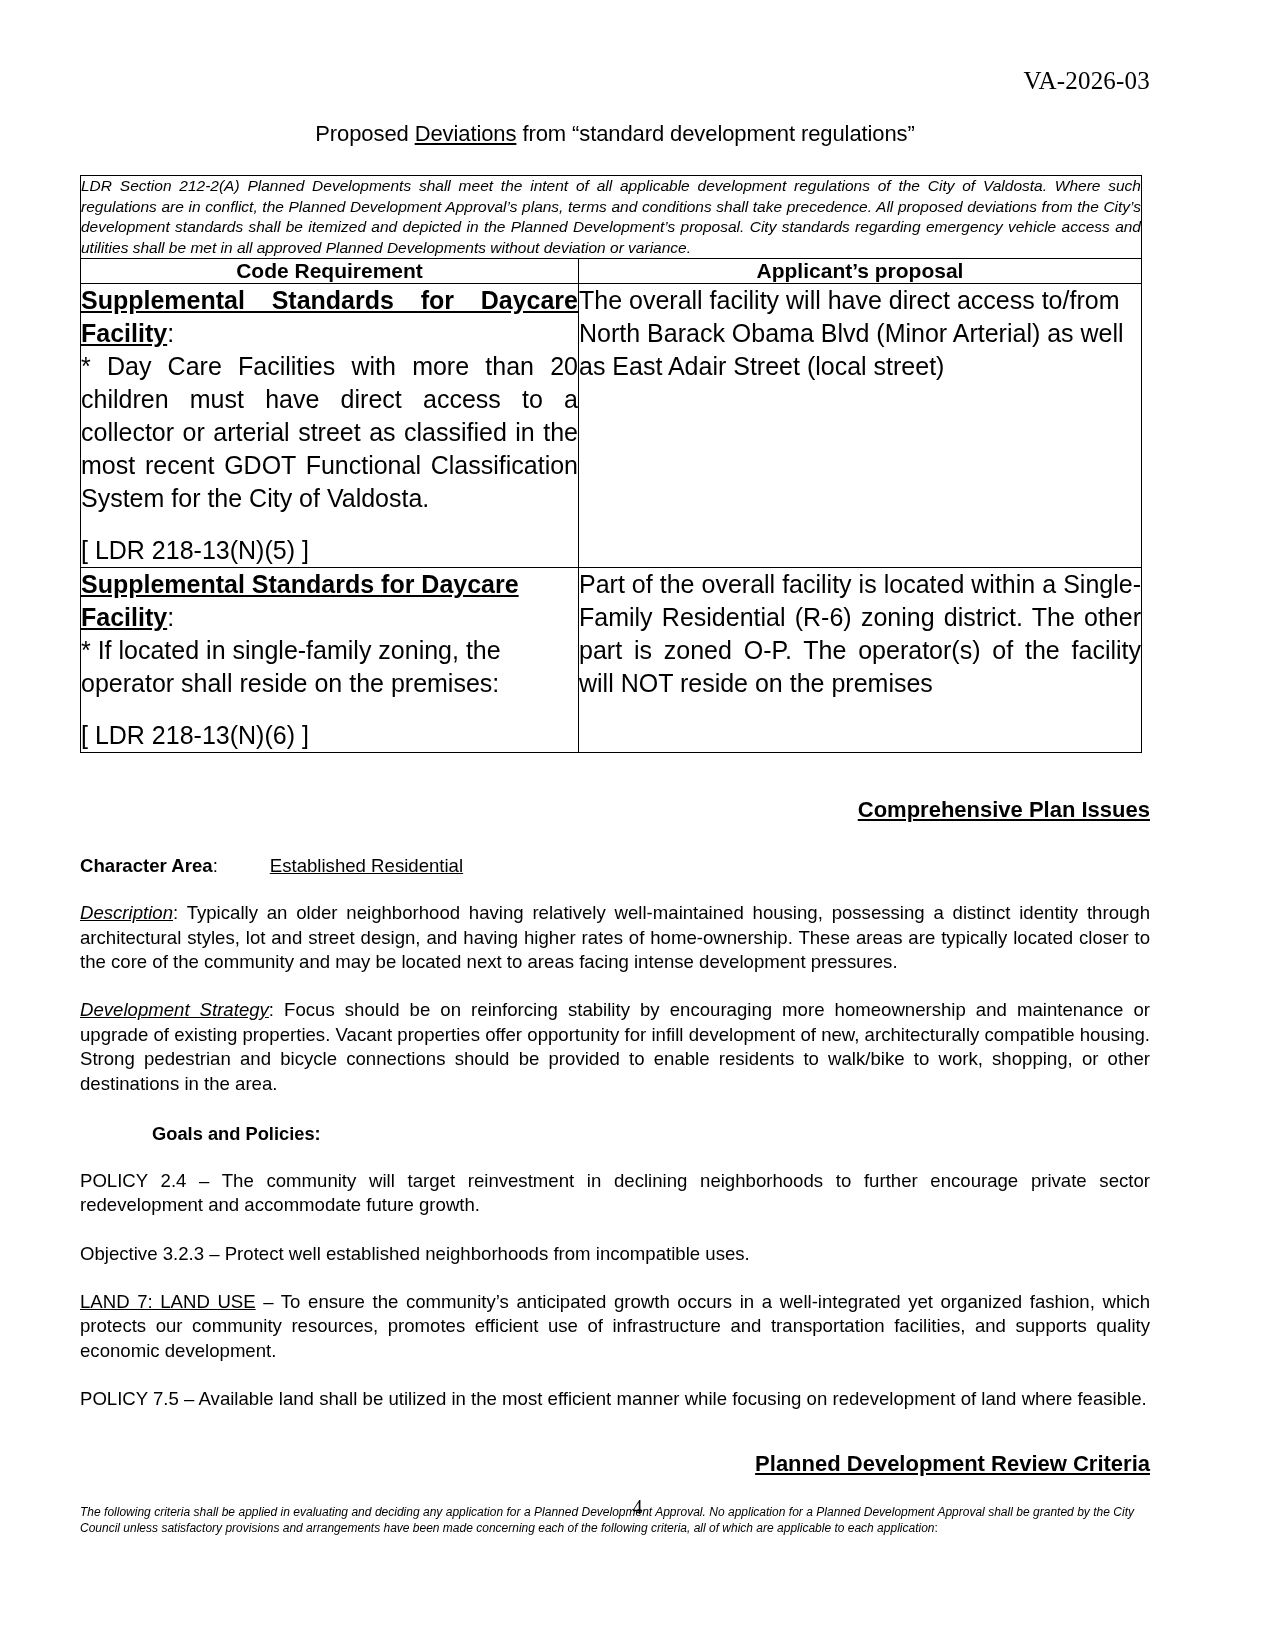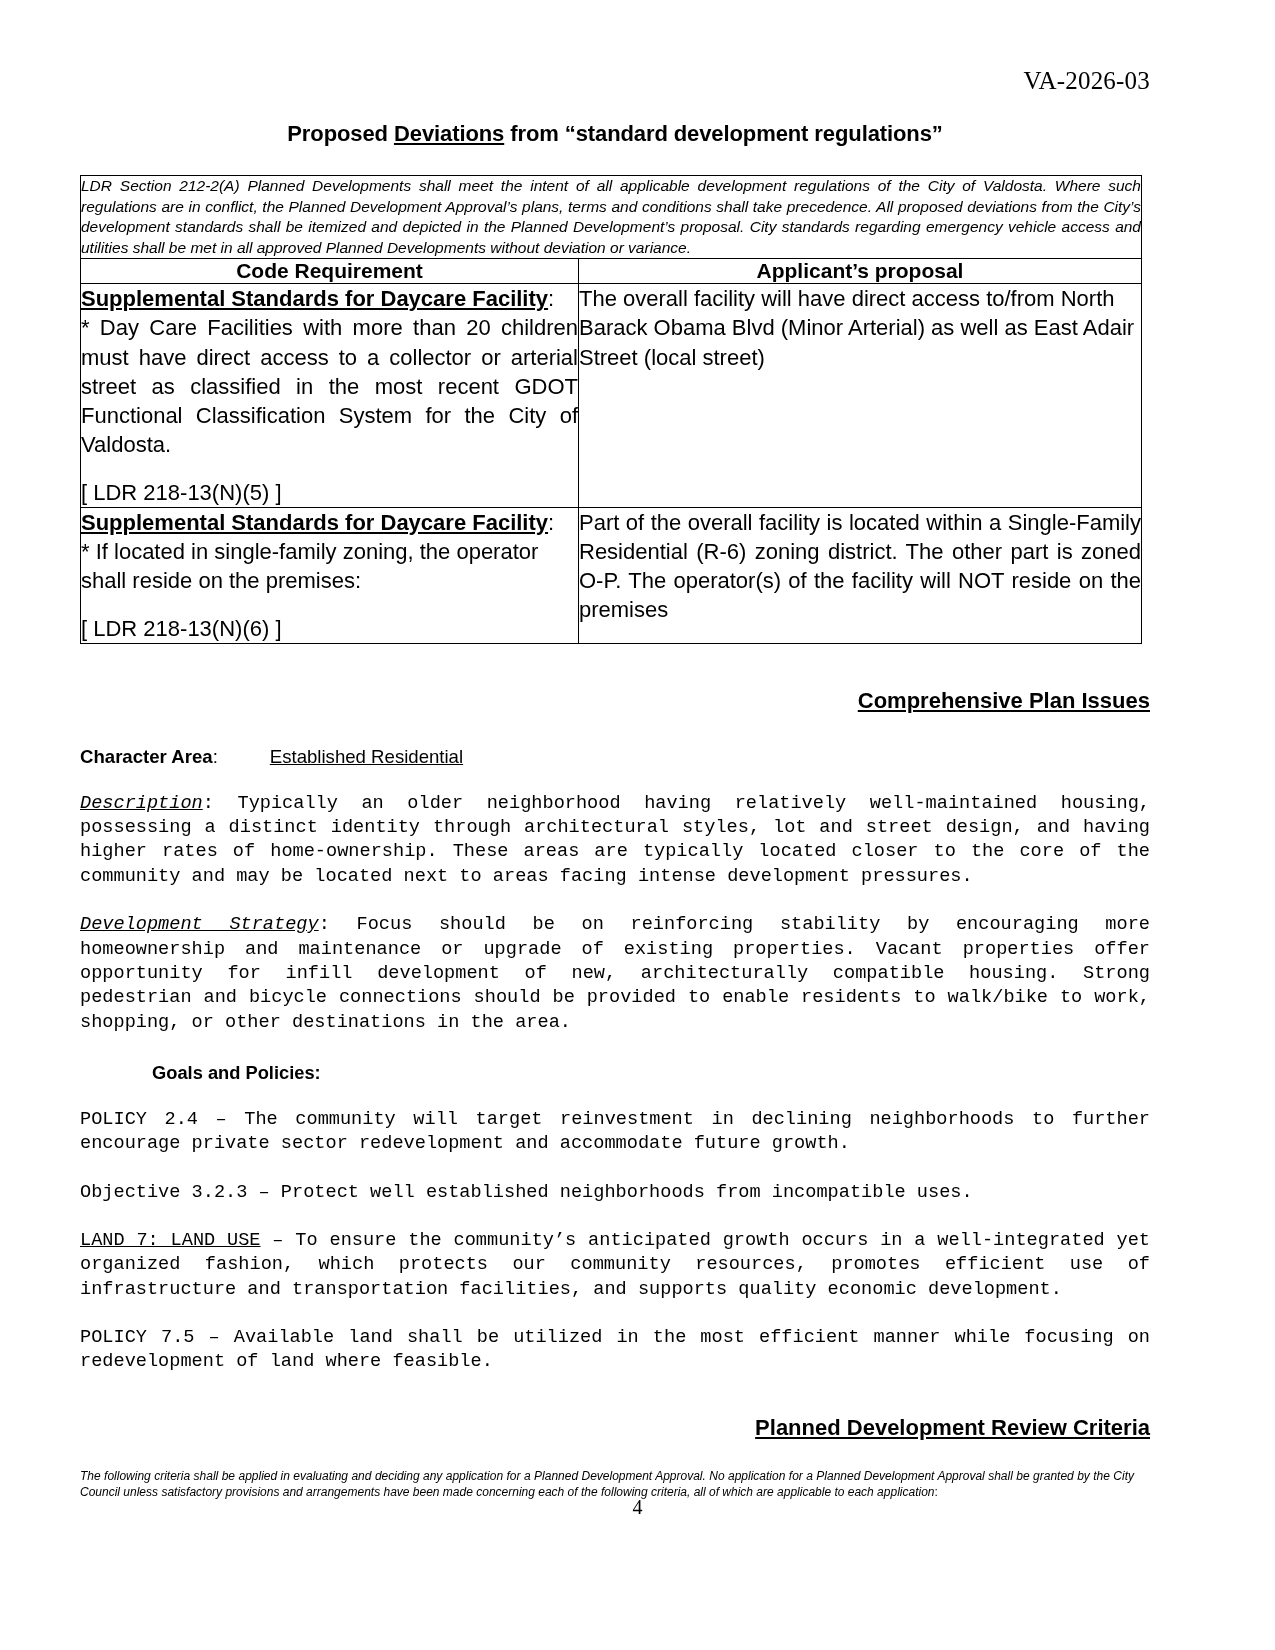--- a/index.html
+++ b/index.html
@@ -34,21 +34,21 @@
     font-size: 25px;
     line-height: 1;
     padding-top: 68px;
     letter-spacing: 0.2px;
   }
 
   
   .doc-title {
     text-align: center;
     font-size: 22px;
-    font-weight: bold;
+    font-weight: normal;
     margin-top: 28px;
     letter-spacing: -0.1px;
   }
   .doc-title .u { text-decoration: underline; }
 
   
   table.dev-table {
     border-collapse: collapse;
     width: 1061px;
     margin-top: 28px;
@@ -69,21 +69,21 @@
     text-align: justify;
   }
   .col-head {
     text-align: center;
     font-weight: bold;
     font-size: 21px;
     padding: 14px 8px 28px 8px;
   }
   .cell {
     padding: 9px 10px 10px 11px;
-    font-size: 22px;
+    font-size: 25px;
     line-height: 1.32;
   }
   .cell.just { text-align: justify; }
   .cell .lead {
     font-weight: bold;
     text-decoration: underline;
   }
   .cell .lead-tail { font-weight: normal; text-decoration: none; }
   .cell .gap { display: block; height: 19px; }
 
@@ -107,21 +107,20 @@
   .char-area .value {
     text-decoration: underline;
     margin-left: 52px;
   }
 
   p.body {
     font-size: 18.6px;
     line-height: 1.31;
     text-align: justify;
     margin: 24px 0 0 0;
-    font-family: Liberation Mono, monospace;
   }
   .it-u {
     font-style: italic;
     text-decoration: underline;
   }
   .u { text-decoration: underline; }
 
   .goals-head {
     font-size: 18.3px;
     font-weight: bold;

